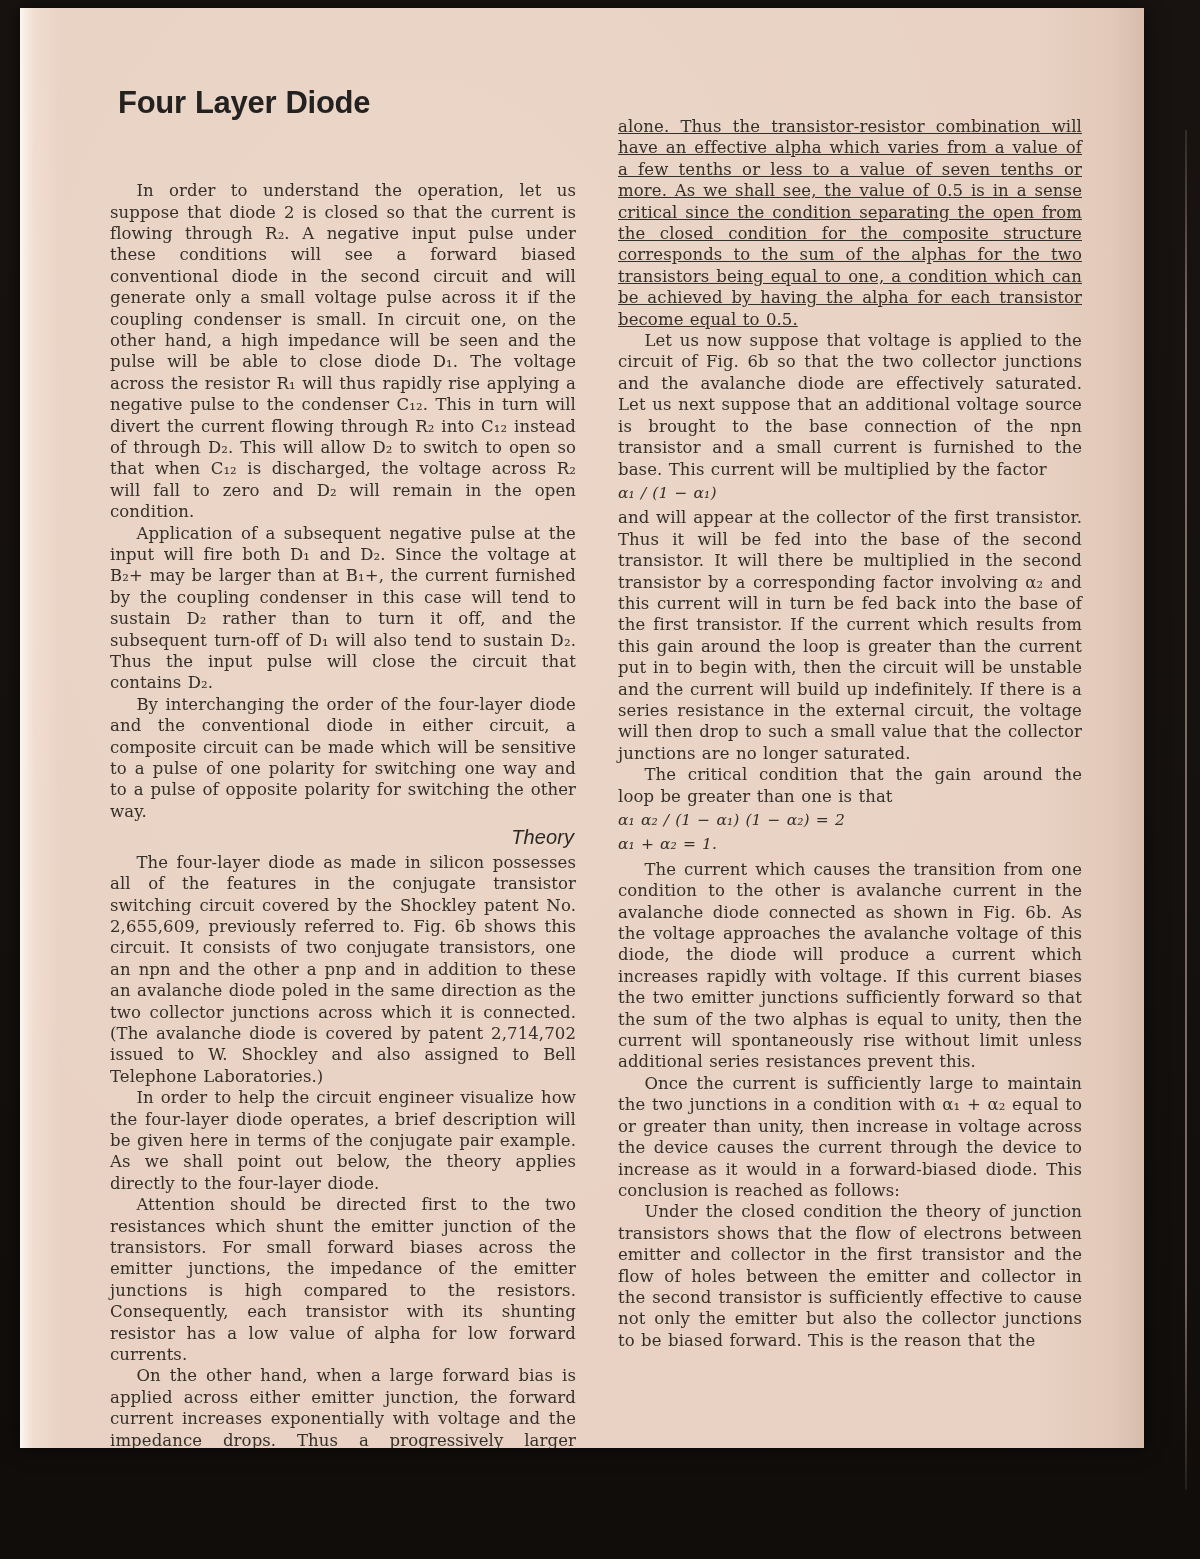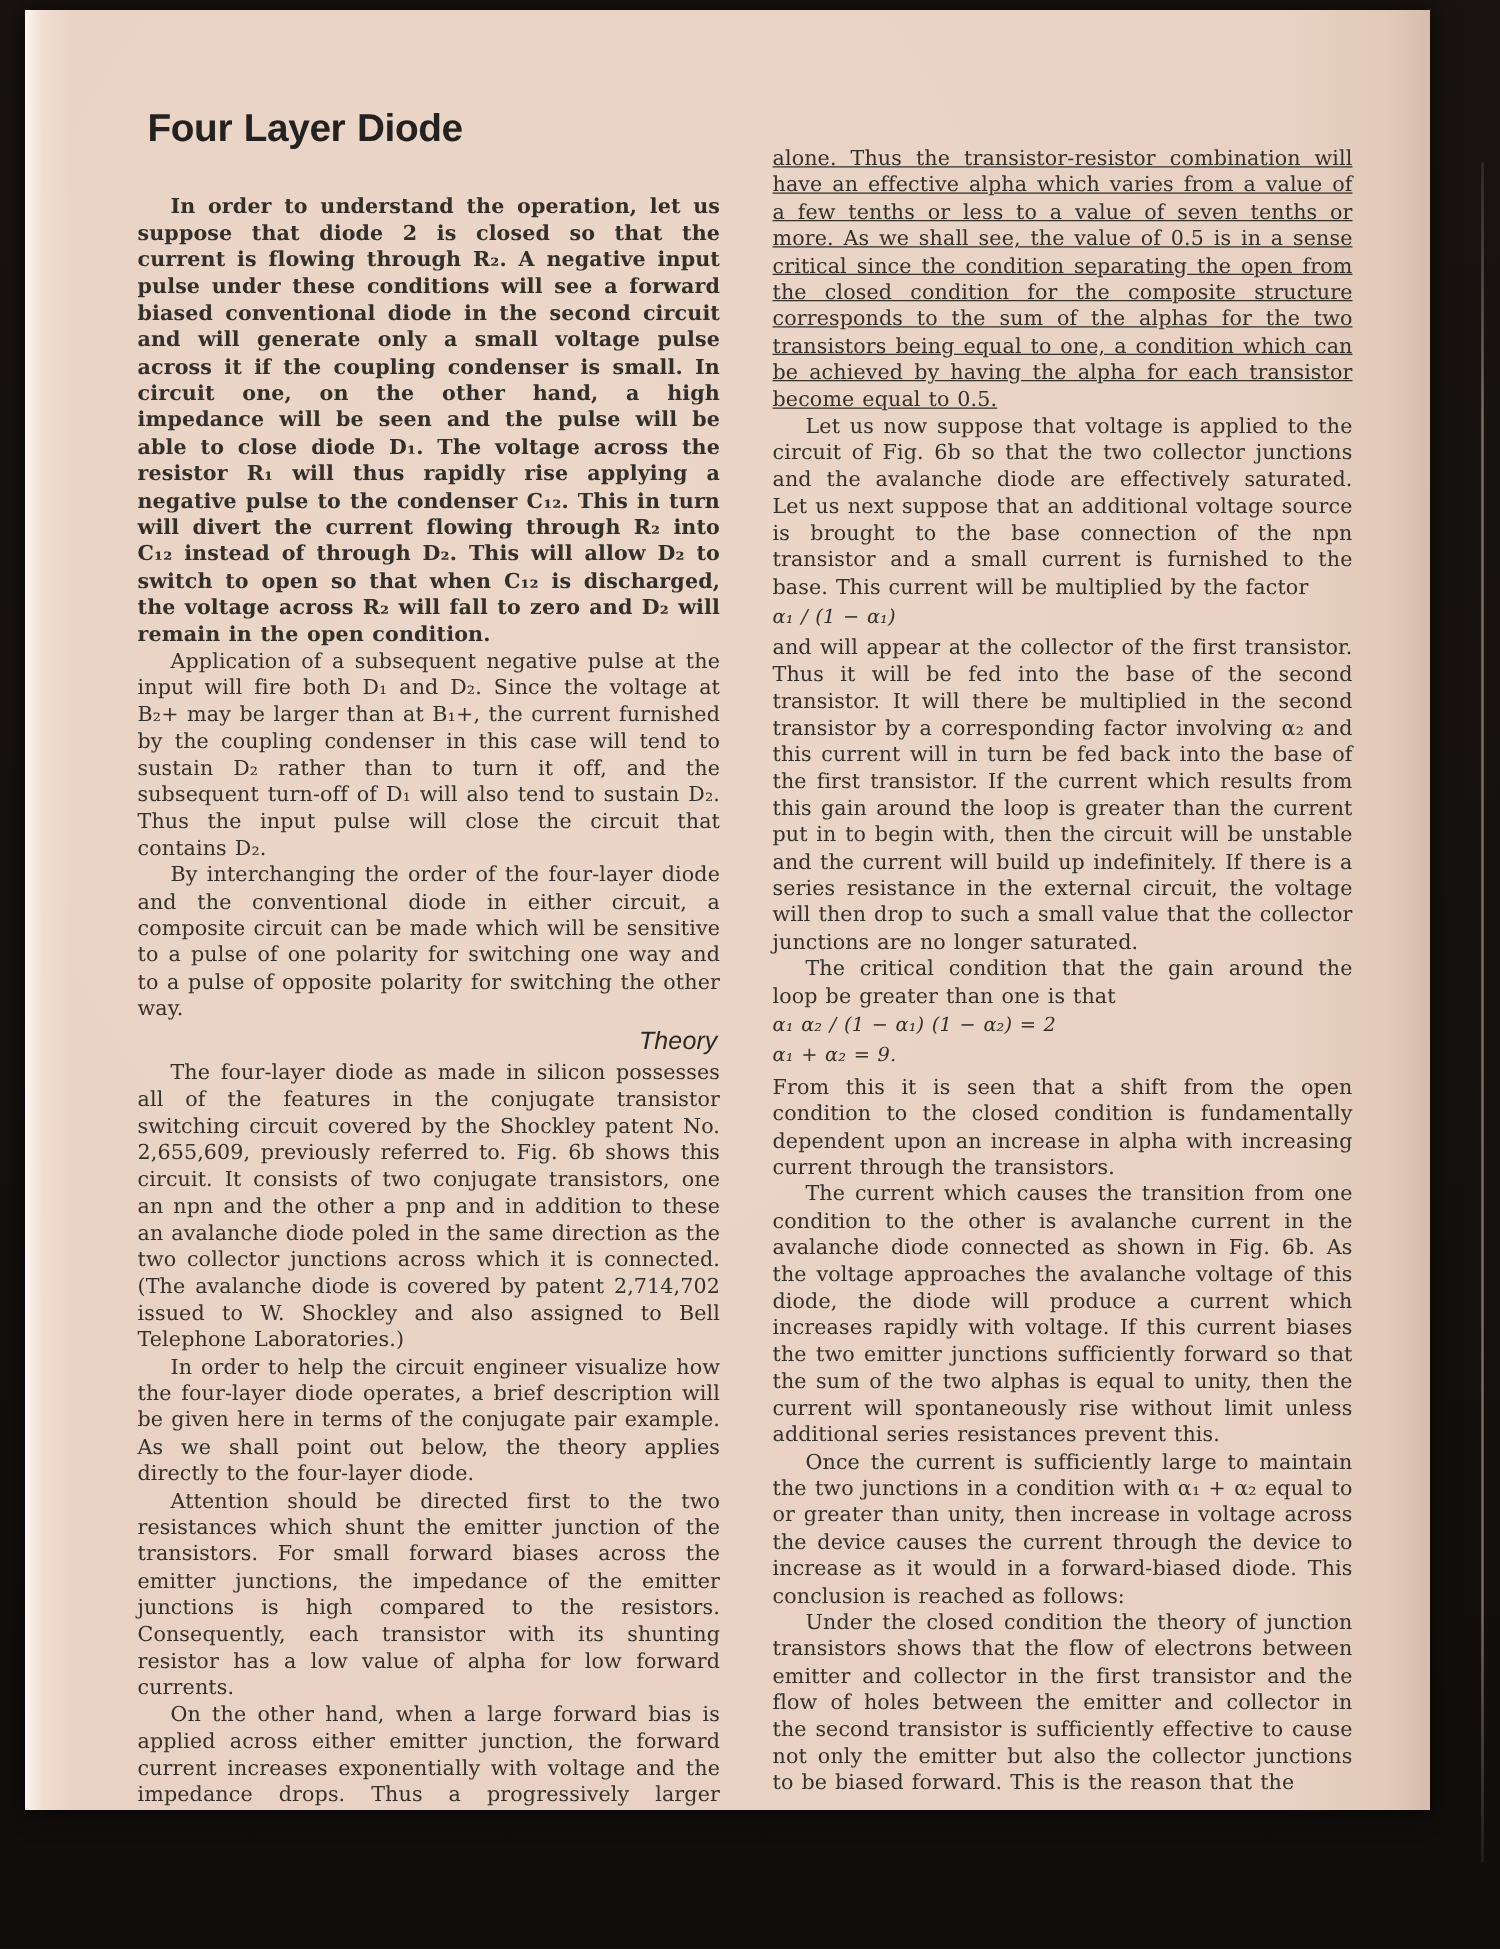--- a/index.html
+++ b/index.html
@@ -52,21 +52,21 @@
   .title {
     font-family: "Liberation Sans", sans-serif;
     font-size: 31px;
     font-weight: bold;
     letter-spacing: -0.3px;
     color: #242220;
     margin: 78px 0 0 8px;
     text-align: left;
     line-height: 1.1;
   }
-  .col-left p.first { margin-top: 34px; font-weight: bold; }
+  .col-left p.first { margin-top: 60px; }
   .col-right p.first { margin-top: 108px; text-decoration: underline; }
   p { margin: 0; }
   p.indent { text-indent: 1.6em; }
   p.noindent { text-indent: 0; }
   .theory {
     font-family: "Liberation Sans", sans-serif;
     font-size: 20px;
     font-weight: normal;
     font-style: italic;
     color: #2b2824;
@@ -115,22 +115,21 @@
       <p class="indent">On the other hand, when a large forward bias is applied across either emitter junction, the forward current increases exponentially with voltage and the impedance drops. Thus a progressively larger fraction of the current flows in the transistor so that the transistor-resistor combination finally acquires an alpha essentially equal to that of the transistor</p>
     </div>
 
     <div class="col col-right">
       <p class="noindent first">alone. Thus the transistor-resistor combination will have an effective alpha which varies from a value of a few tenths or less to a value of seven tenths or more. As we shall see, the value of 0.5 is in a sense critical since the condition separating the open from the closed condition for the composite structure corresponds to the sum of the alphas for the two transistors being equal to one, a condition which can be achieved by having the alpha for each transistor become equal to 0.5.</p>
       <p class="indent">Let us now suppose that voltage is applied to the circuit of Fig. 6b so that the two collector junctions and the avalanche diode are effectively saturated. Let us next suppose that an additional voltage source is brought to the base connection of the npn transistor and a small current is furnished to the base. This current will be multiplied by the factor</p>
       <div class="formula">α₁ / (1 − α₁)</div>
       <p class="noindent">and will appear at the collector of the first transistor. Thus it will be fed into the base of the second transistor. It will there be multiplied in the second transistor by a corresponding factor involving α₂ and this current will in turn be fed back into the base of the first transistor. If the current which results from this gain around the loop is greater than the current put in to begin with, then the circuit will be unstable and the current will build up indefinitely. If there is a series resistance in the external circuit, the voltage will then drop to such a small value that the collector junctions are no longer saturated.</p>
       <p class="indent">The critical condition that the gain around the loop be greater than one is that</p>
       <div class="formula">α₁ α₂ / (1 − α₁) (1 − α₂) = 2</div>
-      <div class="formula">α₁ + α₂ = 9.</div>
-      <p class="noindent">From this it is seen that a shift from the open condition to the closed condition is fundamentally dependent upon an increase in alpha with increasing current through the transistors.</p>
+      <div class="formula">α₁ + α₂ = 1.</div>
       <p class="indent">The current which causes the transition from one condition to the other is avalanche current in the avalanche diode connected as shown in Fig. 6b. As the voltage approaches the avalanche voltage of this diode, the diode will produce a current which increases rapidly with voltage. If this current biases the two emitter junctions sufficiently forward so that the sum of the two alphas is equal to unity, then the current will spontaneously rise without limit unless additional series resistances prevent this.</p>
       <p class="indent">Once the current is sufficiently large to maintain the two junctions in a condition with α₁ + α₂ equal to or greater than unity, then increase in voltage across the device causes the current through the device to increase as it would in a forward-biased diode. This conclusion is reached as follows:</p>
       <p class="indent">Under the closed condition the theory of junction transistors shows that the flow of electrons between emitter and collector in the first transistor and the flow of holes between the emitter and collector in the second transistor is sufficiently effective to cause not only the emitter but also the collector junctions to be biased forward. This is the reason that the</p>
     </div>
 
     <div class="footer">
       <span>ELECTRONIC INDUSTRIES &amp; Tele-Tech</span><span class="bullet">•</span><span>August 1957</span>
     </div>
 
   </div>

